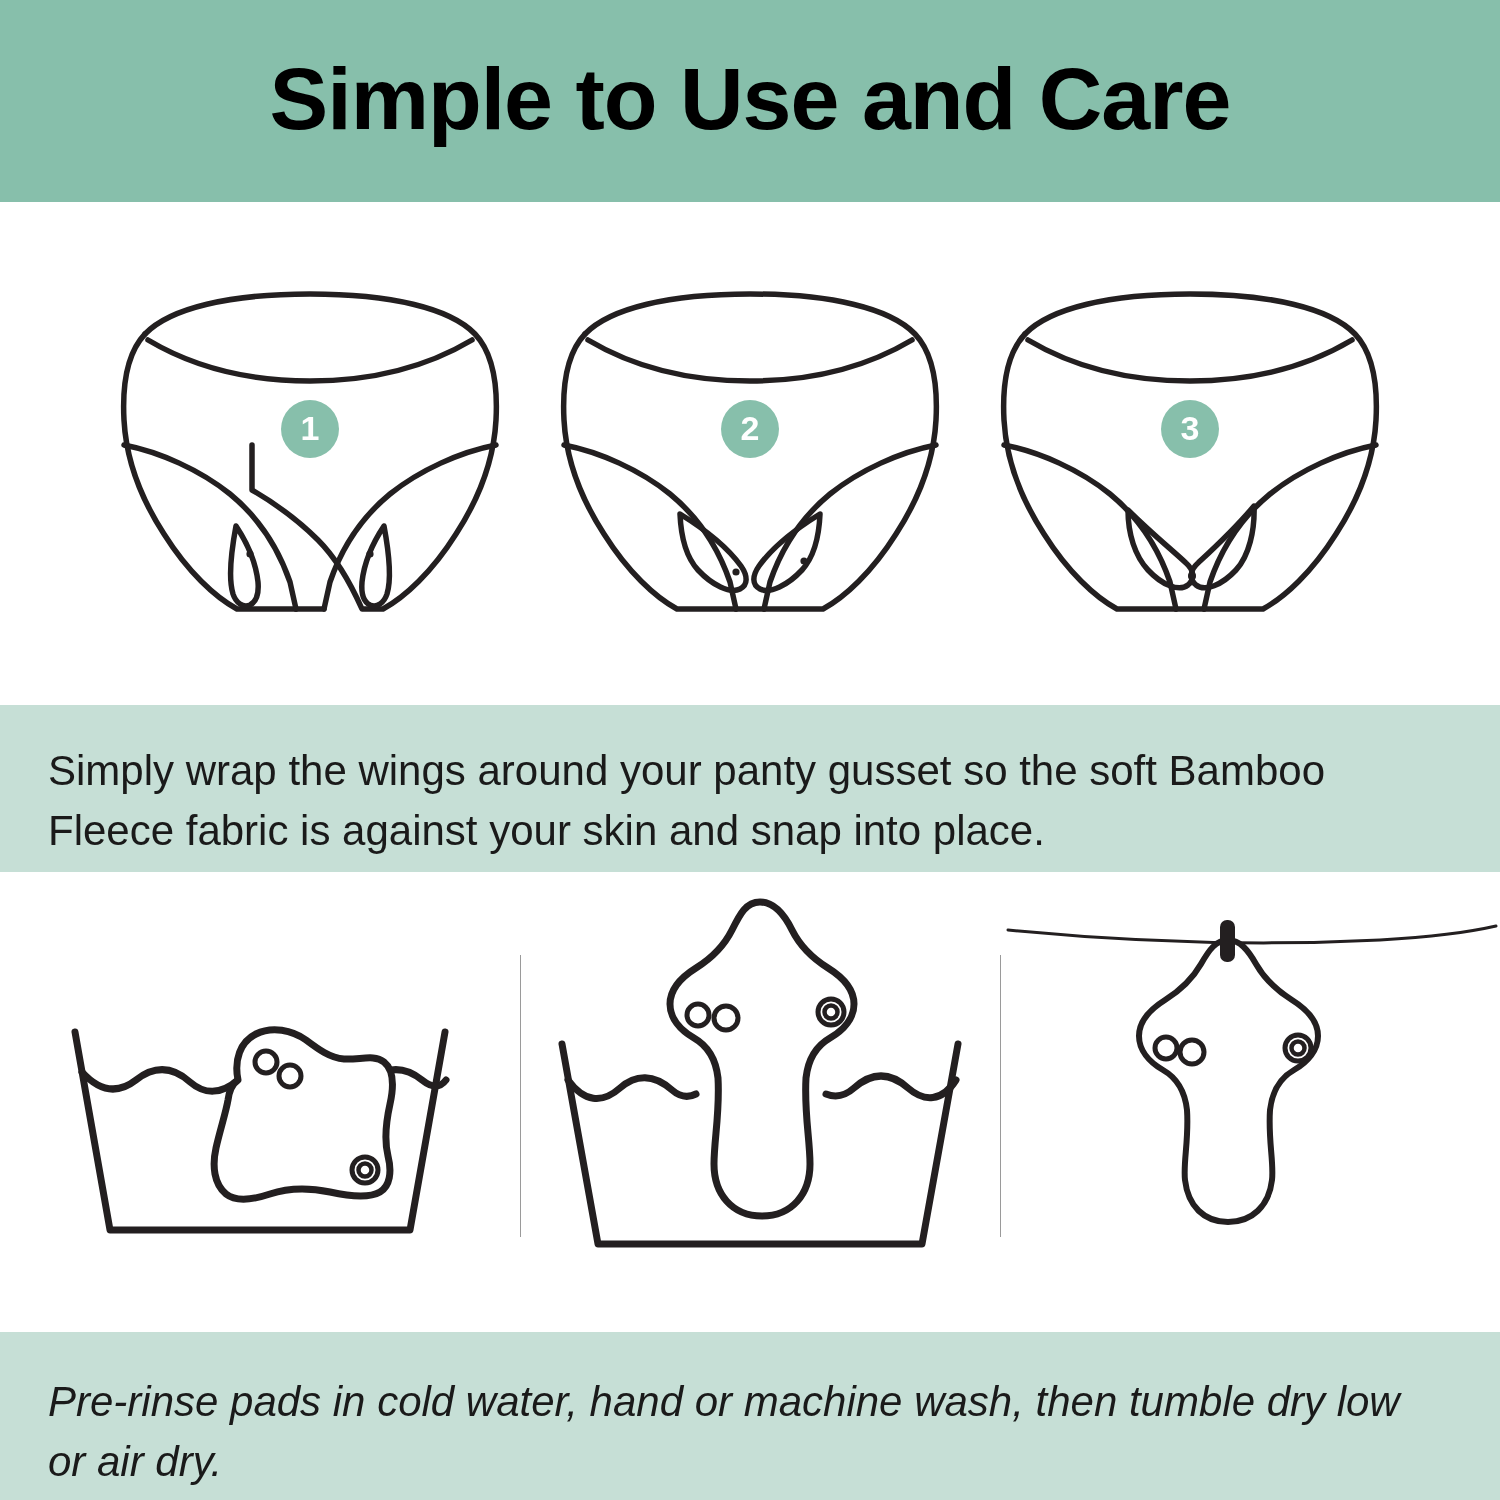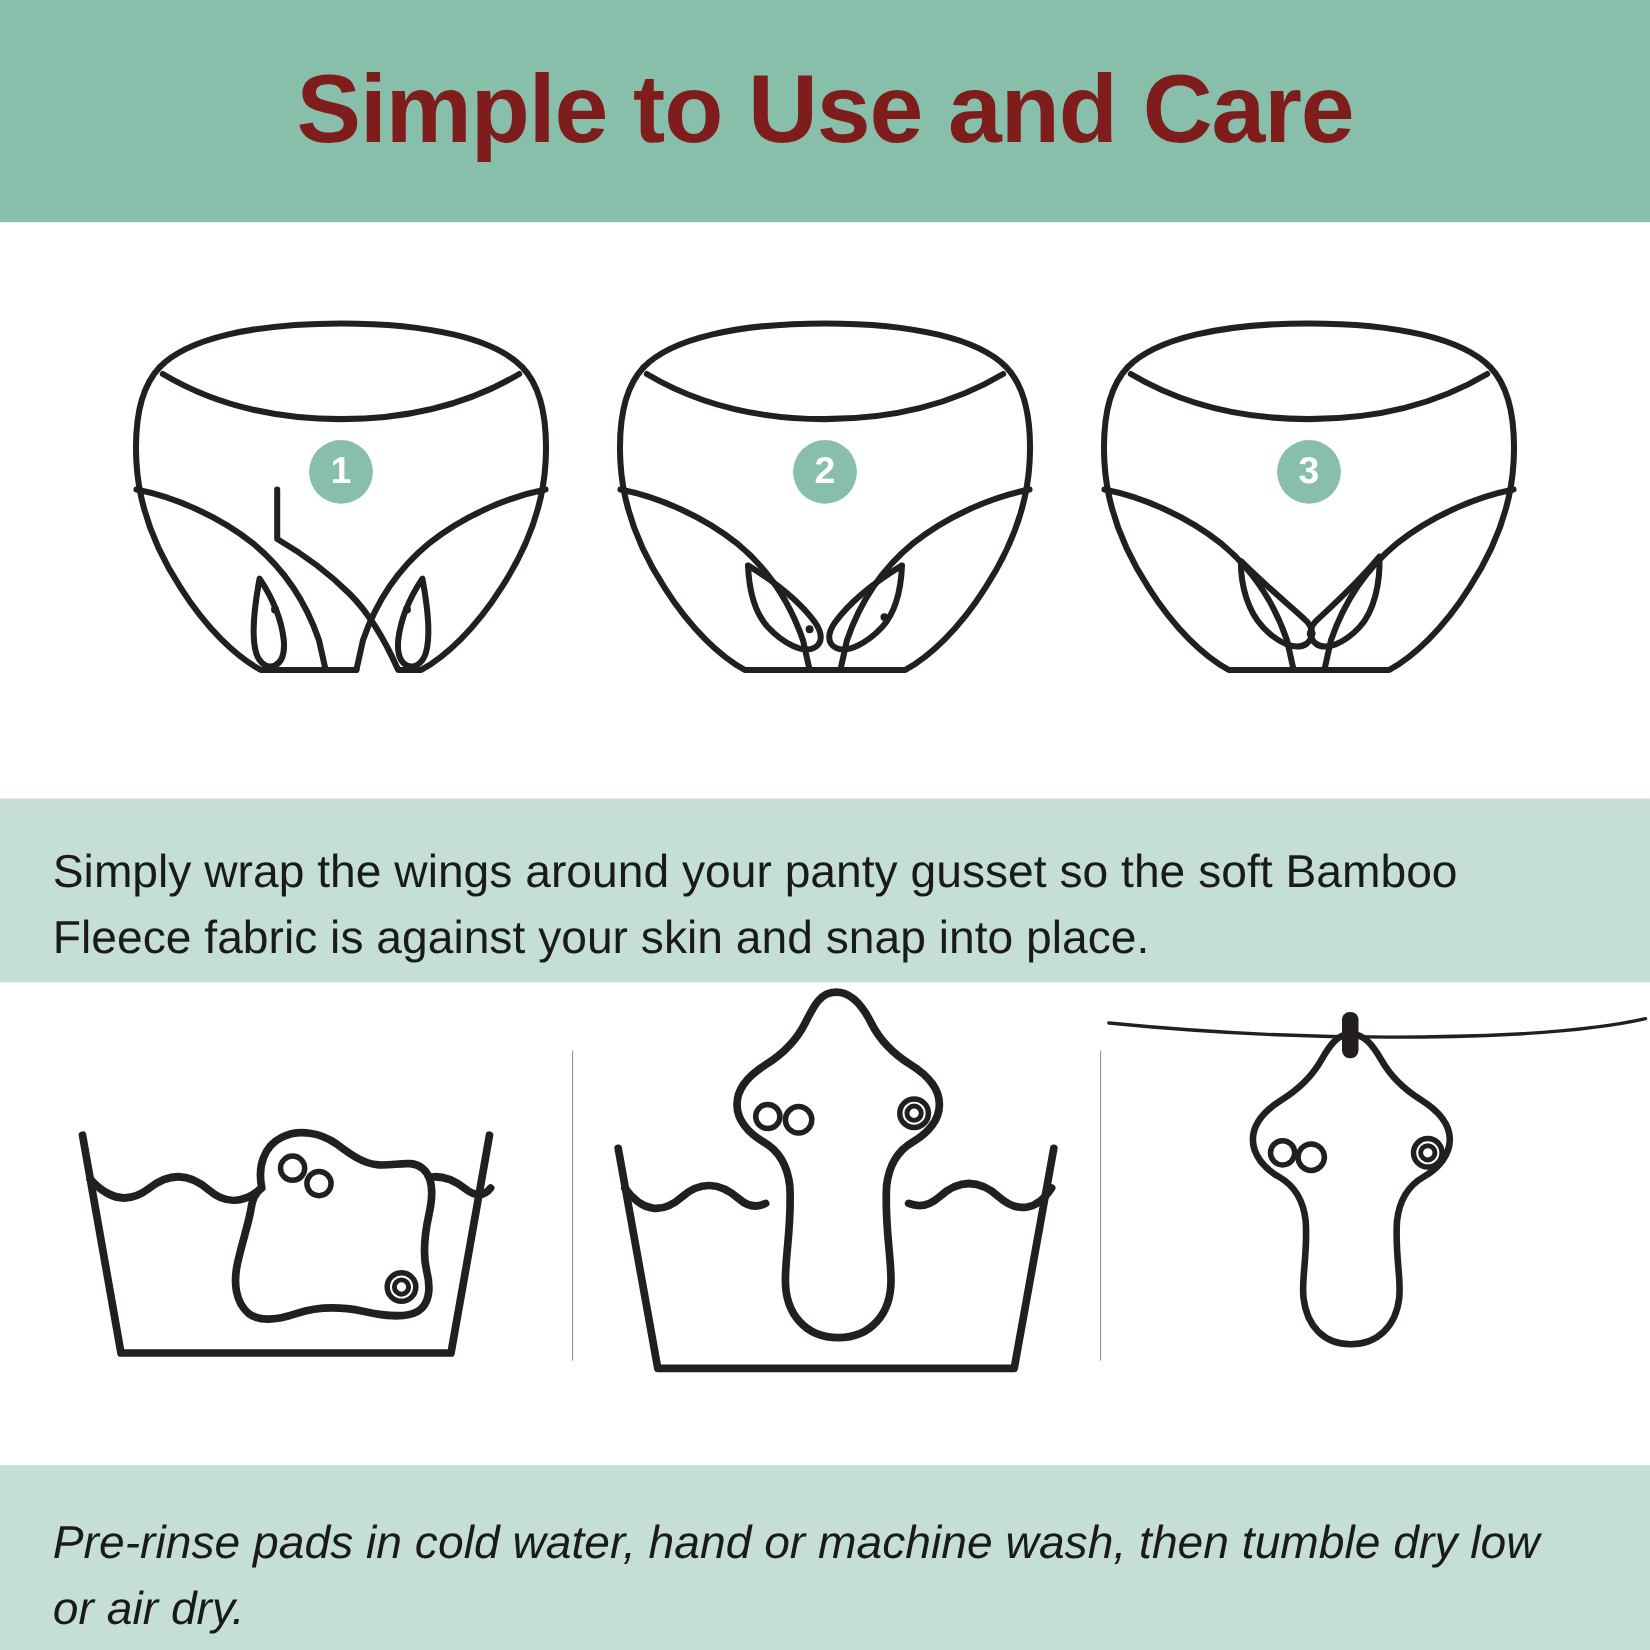--- a/index.html
+++ b/index.html
@@ -26,21 +26,21 @@
     top: 0;
     width: 1500px;
     height: 202px;
     background: #87bfab;
     display: flex;
     align-items: center;
     justify-content: center;
   }
 
   .header-title {
-    color: #7f1d1d;
+    color: #000000;
     font-family: "Liberation Sans", sans-serif;
     font-size: 88px;
     font-weight: bold;
     letter-spacing: -1px;
     line-height: 1;
     white-space: nowrap;
     transform: translateY(-2px);
   }
 
   
@@ -85,21 +85,21 @@
     transform: translateY(-1px);
   }
 
   
   .mint-band {
     position: absolute;
     left: 0;
     width: 1500px;
     background: #c6dfd6;
   }
-  .mint-band-top { top: 705px; height: 167px; margin-top: 21px; }
+  .mint-band-top { top: 705px; height: 167px; }
   .mint-band-bottom { top: 1332px; height: 168px; font-style: italic; }
 
   .band-text {
     position: absolute;
     left: 48px;
     color: #1a1a1a;
     font-family: "Liberation Sans", sans-serif;
     font-weight: 300;
     font-size: 42px;
     line-height: 1.42;

